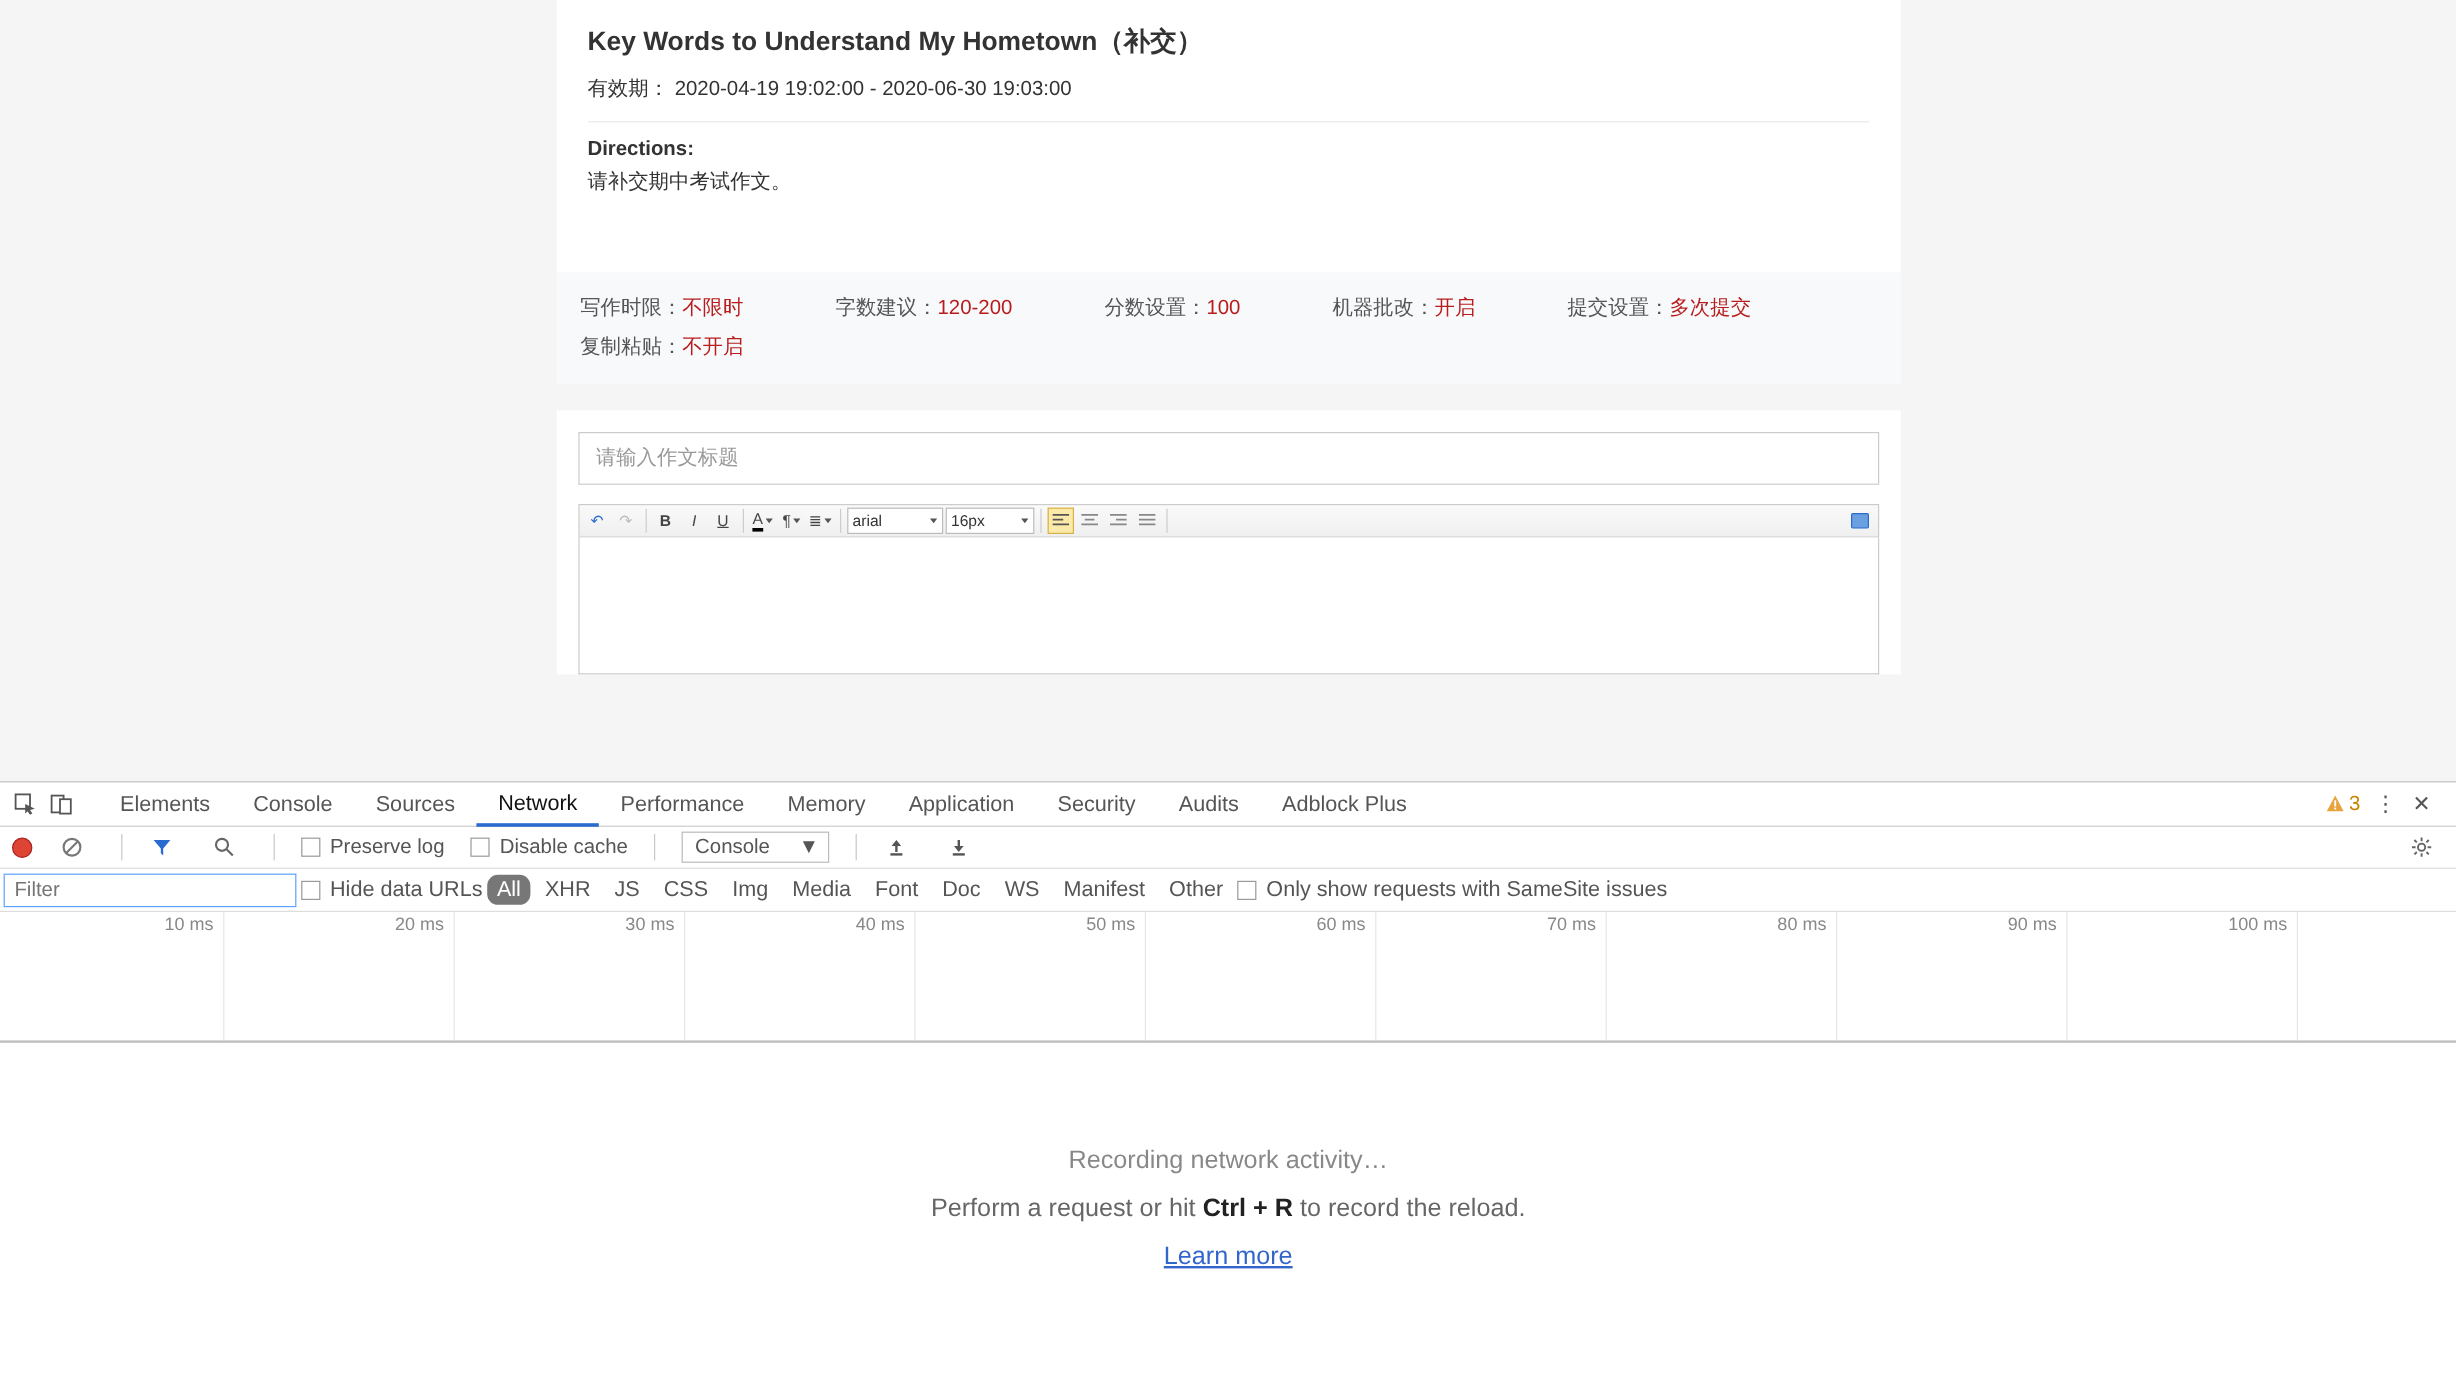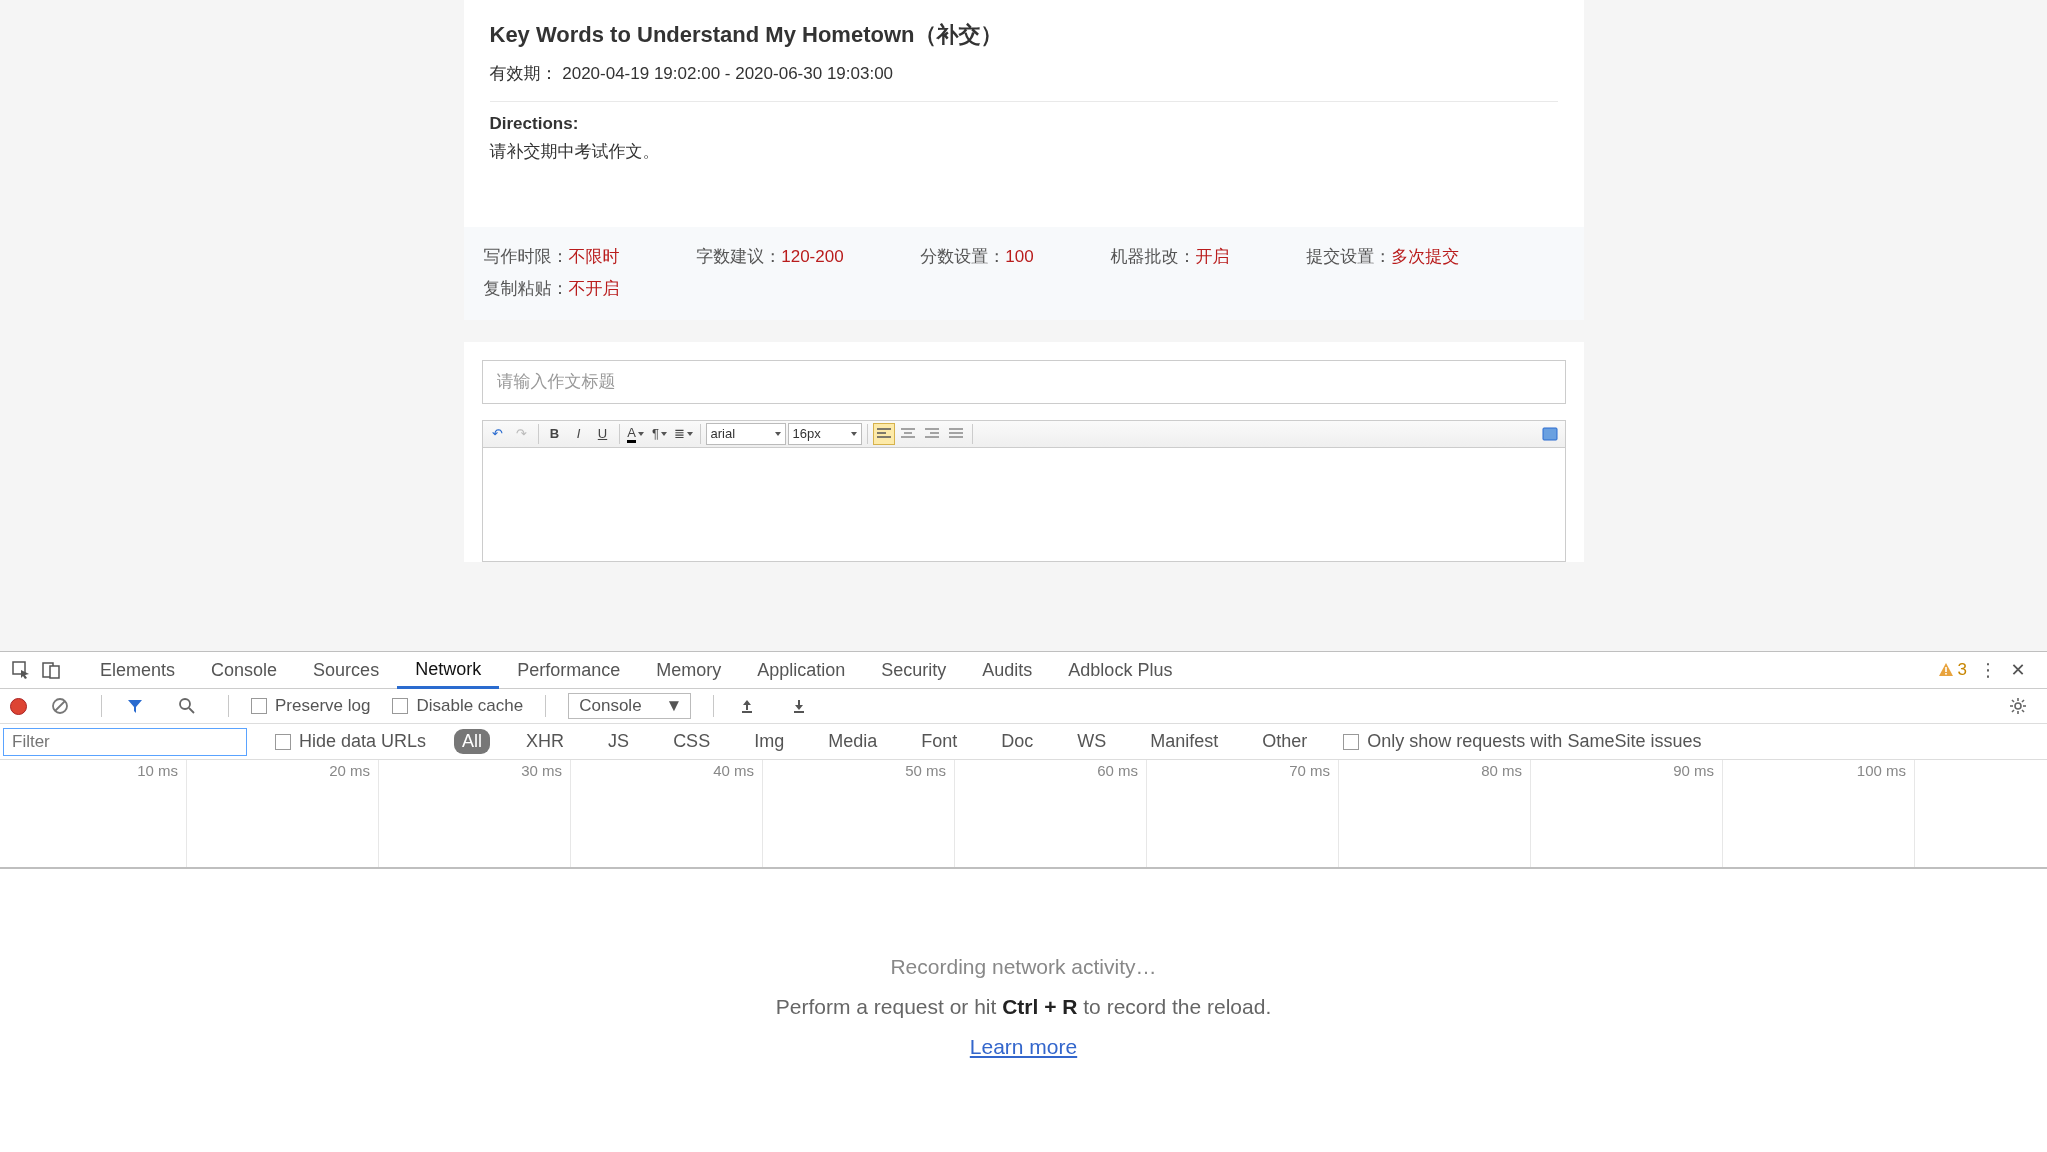--- a/index.html
+++ b/index.html
@@ -143,21 +143,21 @@
   display: flex; align-items: center; gap: 24px;
   min-width: 100px; font-size: 17px;
 }
 .gear-right { margin-left: auto; }
 
 .dt-row3 {
   height: 36px;
   display: flex;
   align-items: center;
   padding: 0 0 0 3px;
-  gap: 28px;
+  gap: 4px;
   border-bottom: 1px solid #ddd;
   font-size: 18px;
   color: #555;
 }
 .filter-input {
   width: 244px; height: 28px;
   border: 1px solid #5aa3ff;
   padding: 0 8px; font-size: 17px;
 }
 .pill { padding: 2px 8px; cursor: pointer; }

